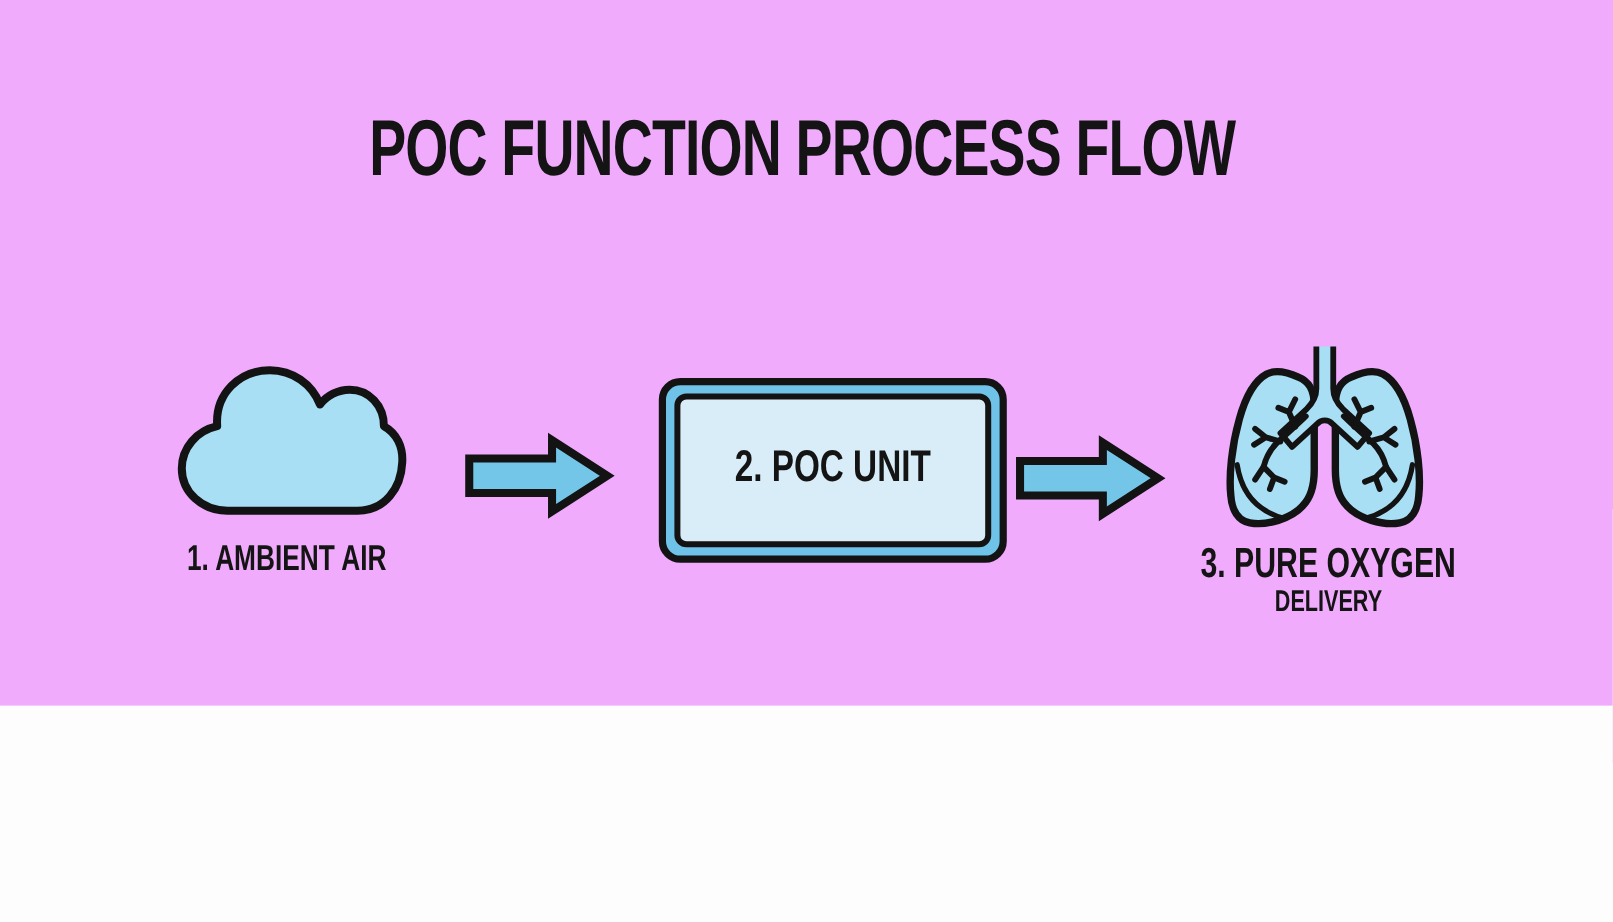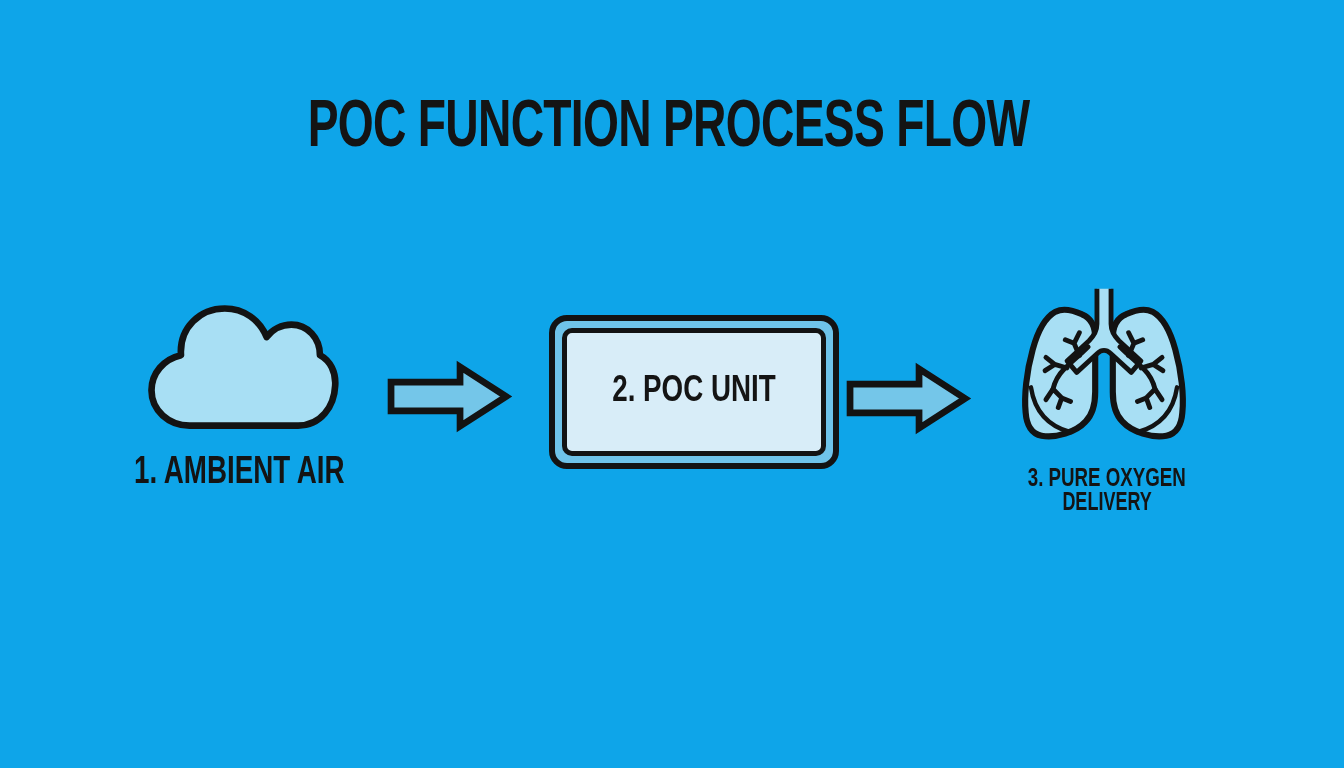--- a/index.html
+++ b/index.html
@@ -2,21 +2,21 @@
 <html><head>
 <meta charset="utf-8">
 <style>
   * { margin:0; padding:0; box-sizing:border-box; }
   html, body { width:1344px; height:768px; }
   body {
     font-family:"Liberation Sans", sans-serif;
     background:#fdfdfd;
     overflow:hidden;
   }
-  .canvas { position:relative; width:1344px; height:768px; background:#0ea5e9; }
+  .canvas { position:relative; width:1344px; height:588px; background:#f0abfc; }
 
   .title-wrap {
     position:absolute; top:90px; left:0; width:1336px;
     display:flex; justify-content:center;
   }
   .title {
     font-size:66px; font-weight:bold; color:#141414;
     white-space:nowrap; line-height:1;
     transform:scaleX(0.70); transform-origin:center;
     letter-spacing:-1px;
@@ -26,22 +26,22 @@
     display:inline-block; transform:scaleX(0.73); transform-origin:center;
     white-space:nowrap;
   }
 
   .icon-svg { position:absolute; overflow:visible; }
 
   .step-label {
     position:absolute; width:300px; text-align:center;
     font-weight:bold; color:#141414; line-height:1;
   }
-  .label-1  { left:89px;  top:451px; font-size:38px; }
-  .label-3a { left:957px; top:464px; font-size:26px; }
+  .label-1  { left:89px;  top:451px; font-size:30px; }
+  .label-3a { left:957px; top:452px; font-size:35px; }
   .label-3b { left:957px; top:489px; font-size:25px; }
 
   .poc-box {
     position:absolute; left:533px; top:315px; width:290px; height:154px;
     border:6px solid #131313; border-radius:18px;
     background:#6fc3e9; padding:7px;margin-left:16px;
   }
   .poc-box-inner {
     width:100%; height:100%;
     border:5px solid #131313; border-radius:10px;

